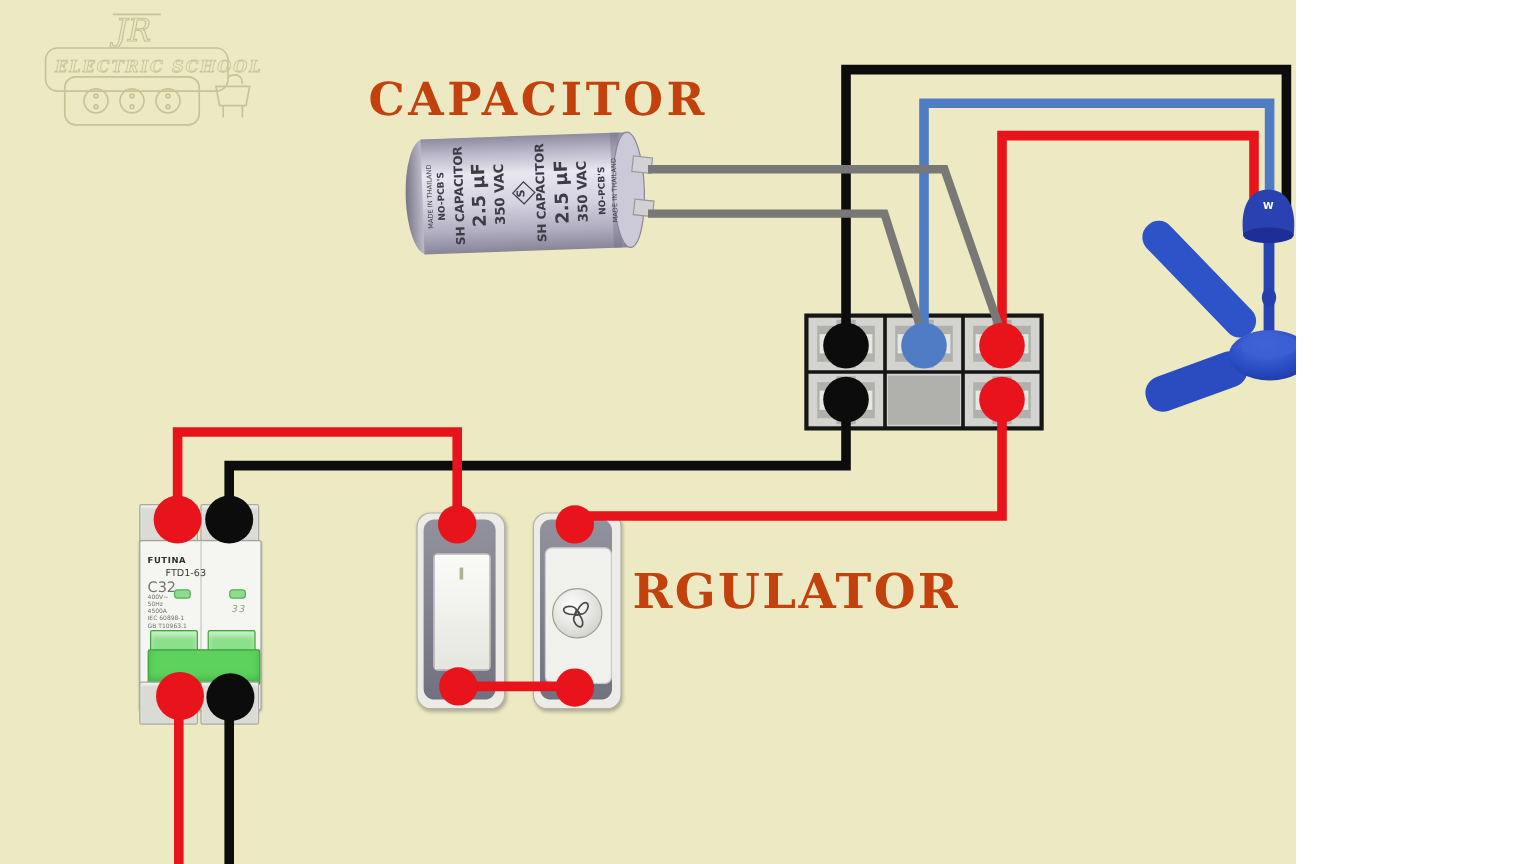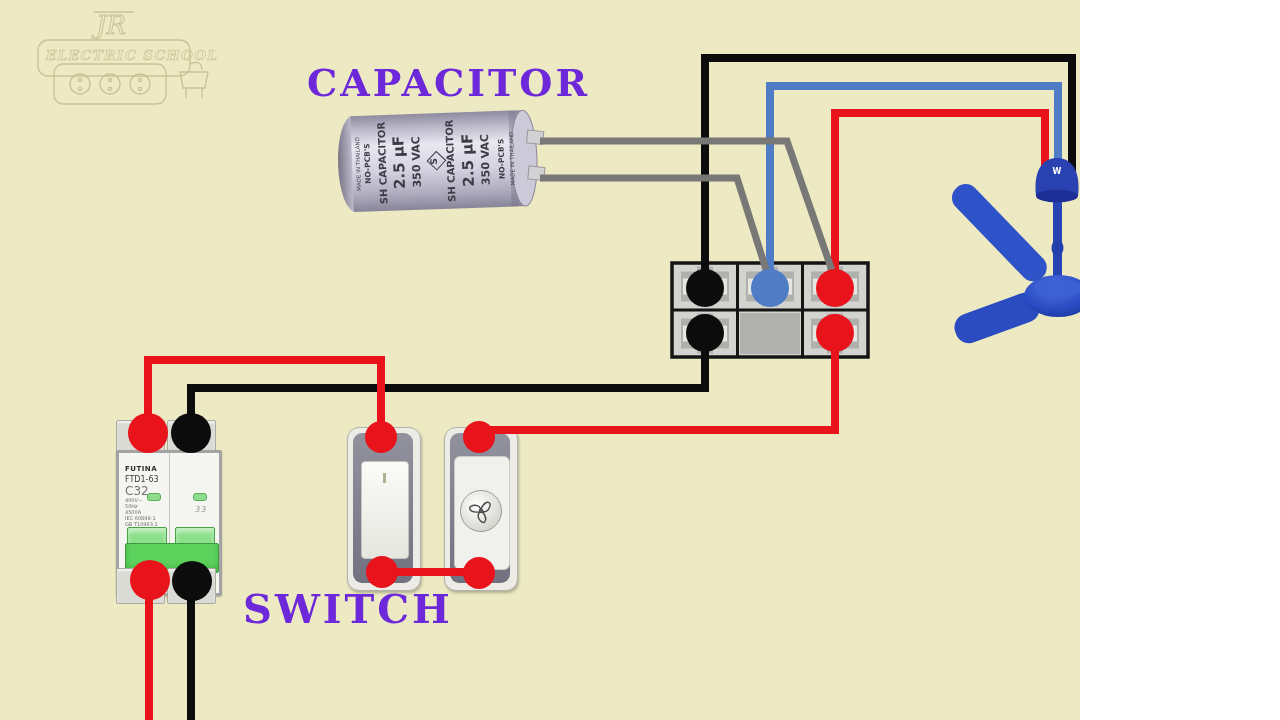--- a/index.html
+++ b/index.html
@@ -6,36 +6,36 @@
   .stage{
     position:relative;width:1080px;height:720px;overflow:hidden;
     background:#ece9c3;
     font-family:"DejaVu Sans",sans-serif;
   }
   
   .label{
     position:absolute;
     font-family:"DejaVu Serif",serif;
     font-weight:bold;
-    color:#6d28d9;
+    color:#c2410c;
     white-space:nowrap;
     z-index:8;
   }
   
   .watermark{position:absolute;left:16px;top:4px;z-index:1;opacity:.5;}
   
   .capacitor{position:absolute;left:334px;top:106px;width:216px;height:110px;z-index:2;transform:rotate(-2deg);}
   
   .mcb{position:absolute;left:114px;top:418px;width:104px;height:186px;z-index:2;}
   .mcb-strip{position:absolute;left:2px;width:100px;height:36px;display:flex;gap:2px;}
   .mcb-strip .cell{flex:1;background:#dbdbd6;border:1px solid #aaaaa2;border-radius:2px;box-shadow:inset 0 2px 2px rgba(255,255,255,.6);}
-  .mcb-body{position:absolute;left:2px;top:32px;width:100px;height:140px;background:#f5f5f1;border:3px solid #a3a3a3;border-radius:2px;box-shadow:0 1px 2px rgba(0,0,0,.25);}
+  .mcb-body{position:absolute;left:2px;top:32px;width:100px;height:140px;background:#f5f5f1;border:1px solid #a3a3a3;border-radius:2px;box-shadow:0 1px 2px rgba(0,0,0,.25);}
   .mcb-divider{position:absolute;left:50px;top:0;width:1px;height:100%;background:#c8c8c0;}
   .mcb-brand{position:absolute;left:6px;top:12px;font-size:7px;font-weight:bold;color:#2e2e2e;letter-spacing:.5px;}
-  .mcb-model{position:absolute;left:6px;top:22px;font-size:8px;color:#3a3a3a;}
+  .mcb-model{position:absolute;left:21px;top:22px;font-size:8px;color:#3a3a3a;}
   .mcb-rating{position:absolute;left:6px;top:31px;font-size:12px;font-weight:normal;color:#737373;}
   .mcb-spec{position:absolute;left:6px;font-size:5px;line-height:6px;color:#707070;}
   .mcb-led{position:absolute;width:12px;height:6px;border-radius:3px;background:#8fdc8f;border:1px solid #55b055;}
   .mcb-polemark{position:absolute;left:76px;top:52px;font-size:8px;color:#9a9a9a;letter-spacing:1px;transform:skewX(-12deg);}
   .mcb-toggle{position:absolute;top:74px;width:38px;height:46px;background:#8ce08c;border:1px solid #44a244;border-radius:2px;box-shadow:inset 0 4px 4px rgba(255,255,255,.5);}
   .mcb-tiebar{position:absolute;left:6px;top:90px;width:92px;height:28px;background:#5dd35d;border:1px solid #3d9c3d;border-radius:2px;box-shadow:inset 0 -5px 6px rgba(0,90,0,.25);}
   
   .plate{position:absolute;width:72px;height:162px;z-index:2;background:#edebe6;border:1px solid #b3b3ab;border-radius:12px;box-shadow:1px 2px 3px rgba(0,0,0,.25);}
   .recess{position:absolute;left:5px;top:5px;width:60px;height:150px;border-radius:9px;background:linear-gradient(#92929f,#71717f);}
   .rocker{position:absolute;left:13px;top:33px;width:46px;height:96px;border-radius:4px;background:linear-gradient(#fbfbf8,#e6e6e0);border:1px solid #c4c4bc;}
@@ -264,15 +264,15 @@
       <circle cx="150" cy="580" r="20" fill="#e8131b"></circle>
       <circle cx="192" cy="581" r="20" fill="#0c0c0c"></circle>
       <circle cx="381" cy="437" r="16" fill="#e8131b"></circle>
       <circle cx="382" cy="572" r="16" fill="#e8131b"></circle>
       <circle cx="479" cy="437" r="16" fill="#e8131b"></circle>
       <circle cx="479" cy="573" r="16" fill="#e8131b"></circle>
     </g>
   </svg>
 
   <div class="label" style="left:307px;top:60px;font-size:38px;letter-spacing:3px">CAPACITOR</div>
-  <div class="label" style="left:243px;top:585px;font-size:40px;letter-spacing:3px">SWITCH</div>
+  <div class="label" style="left:527px;top:470px;font-size:40px;letter-spacing:2px">RGULATOR</div>
 
 </div>
 
 </body></html>

